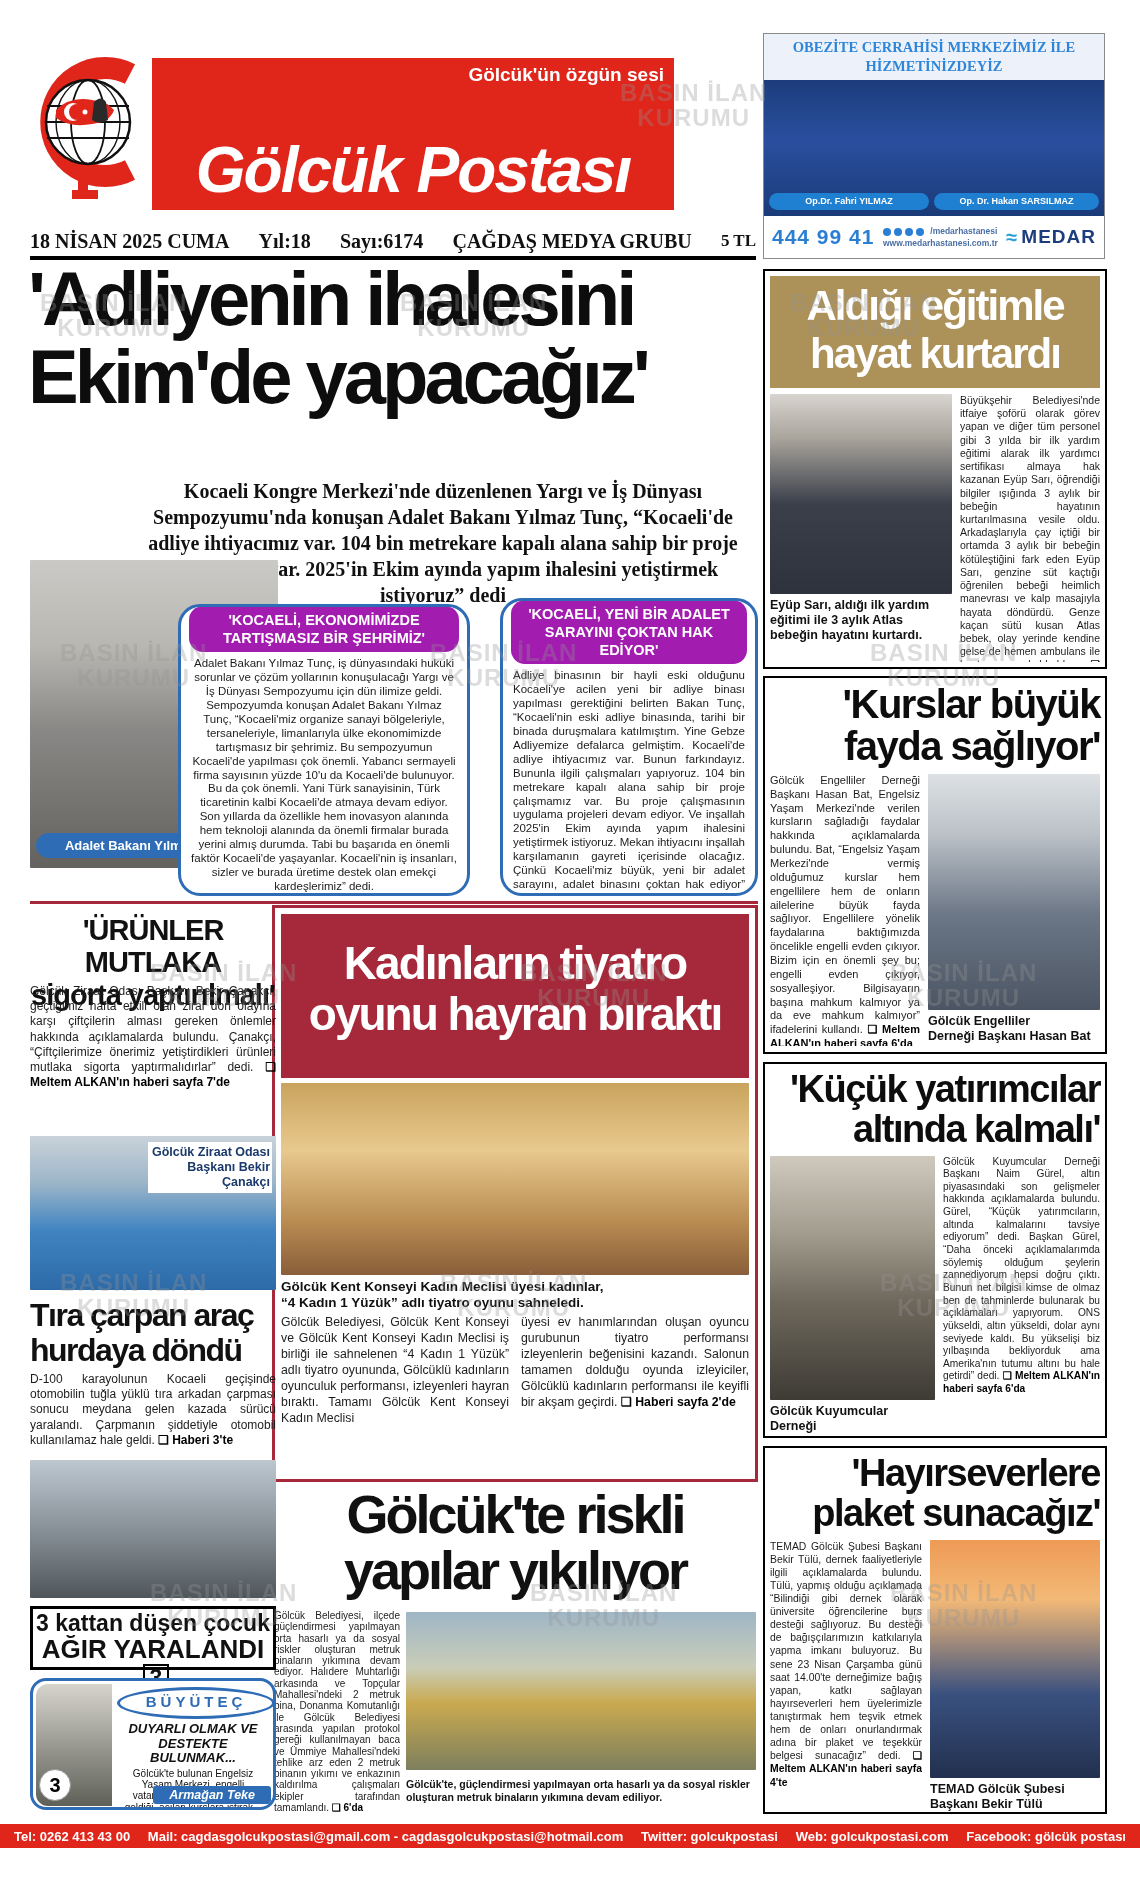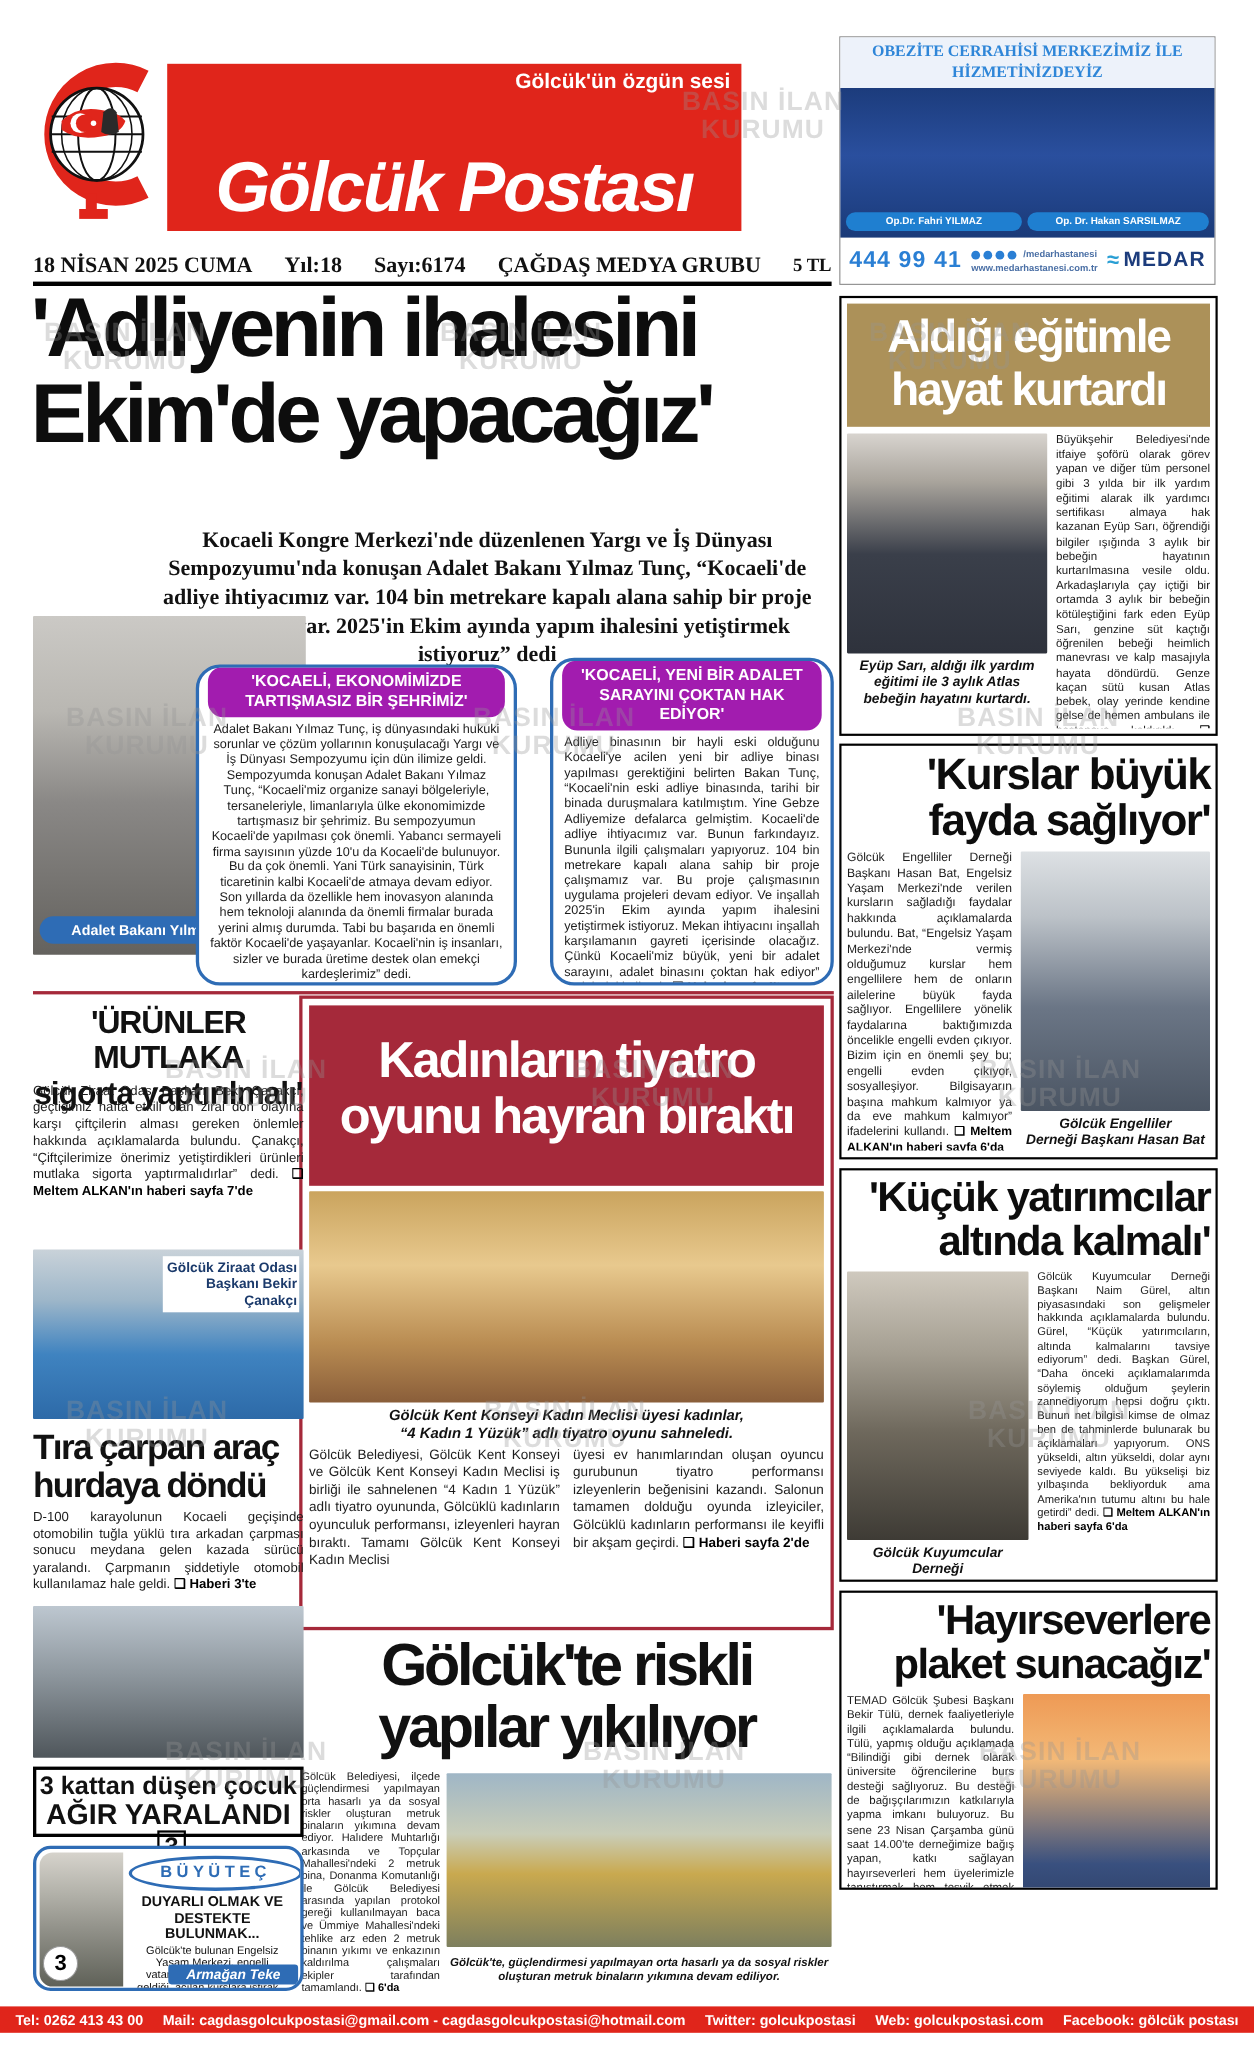--- a/index.html
+++ b/index.html
@@ -50,21 +50,21 @@
   .qbody{font-size:11.5px;line-height:1.21;color:#1c1c1c;padding:1px 10px;}
   .more{font-weight:bold;color:#000;}
   
   .rbox{position:absolute;left:763px;width:344px;border:2px solid #000;background:#fff;
       padding:5px;box-sizing:border-box;overflow:hidden;}
   .gold-banner{background:#ac9159;color:#fff;font-weight:bold;font-size:42px;letter-spacing:-2px;
       text-align:center;line-height:1.14;height:112px;box-sizing:border-box;padding-top:6px;}
   .rhdl{font-weight:bold;text-align:right;letter-spacing:-1.5px;line-height:1.06;color:#0d0d0d;}
   .row{display:flex;gap:8px;margin-top:6px;}
   .btxt{font-size:10.8px;line-height:1.26;text-align:justify;color:#1c1c1c;overflow:hidden;}
-  .cap{font-weight:bold;text-align:center;line-height:1.2;font-size:12.5px;margin-top:4px;font-style:italic;}
+  .cap{font-weight:bold;text-align:left;line-height:1.2;font-size:12.5px;margin-top:4px;}
   
   .theatre{position:absolute;left:272px;top:905px;width:486px;height:577px;border:3.5px solid #a5293a;
       box-sizing:border-box;padding:6px;overflow:hidden;background:#fff;}
   .th-head{height:164px;background:#a5293a;color:#fff;font-weight:bold;font-size:46px;letter-spacing:-2px;
       text-align:center;line-height:1.1;padding-top:24px;box-sizing:border-box;}
   .th-cols{display:flex;gap:12px;margin-top:4px;}
   .th-cols>div{flex:1;font-size:12.3px;line-height:1.3;text-align:justify;color:#1c1c1c;}
   
   .footer{position:absolute;left:0;top:1824px;width:1140px;height:24px;background:#e0251b;color:#fff;
       display:flex;align-items:center;justify-content:space-between;padding:0 14px;box-sizing:border-box;
@@ -73,21 +73,21 @@
       border-radius:13px;color:#fff;font-weight:bold;font-size:13px;text-align:center;}
   .ovl-cap{position:absolute;top:6px;right:4px;width:120px;background:#fff;padding:3px 2px;
       font-weight:bold;font-size:12.5px;line-height:1.2;text-align:right;color:#1b3a6b;}
   .fallen{position:absolute;left:30px;top:1606px;width:246px;height:64px;border:3.5px solid #000;
       box-sizing:border-box;text-align:center;font-weight:bold;padding-top:2px;}
   .pagebox{display:inline-block;border:2.5px solid #000;padding:0 5px;margin-left:6px;font-size:23px;line-height:1.05;}
   .buyutec{position:absolute;left:30px;top:1678px;width:246px;height:132px;border:3.5px solid #2e6cb5;
       border-radius:16px;box-sizing:border-box;overflow:hidden;background:#fff;}
   .oval{width:152px;height:26px;margin:2px auto 0;border:3px solid #2e6cb5;border-radius:50%;
       text-align:center;font-weight:bold;font-size:15px;letter-spacing:4px;color:#2e6cb5;line-height:24px;}
-  .b-sub{font-weight:bold;font-size:13px;text-align:center;line-height:1.12;margin-top:3px;}
+  .b-sub{font-style:italic;font-weight:bold;font-size:13px;text-align:center;line-height:1.12;margin-top:3px;}
   .b-sub span{display:block;}
   .b-txt{font-size:10px;line-height:1.14;text-align:center;margin-top:2px;padding:0 2px;}
   .b-author{position:absolute;right:2px;bottom:3px;background:#2e6cb5;color:#fff;font-style:italic;
       font-weight:bold;font-size:12.5px;padding:2px 16px;border-radius:3px;}
   .circle3{position:absolute;left:6px;bottom:6px;width:30px;height:30px;border-radius:50%;background:#fff;
       border:1px solid #999;text-align:center;font-weight:bold;font-size:20px;line-height:30px;color:#000;}
   .divider{position:absolute;left:30px;top:901px;width:728px;height:3px;background:#a5293a;}
 </style>
 </head>
 <body>
@@ -268,21 +268,21 @@
           <span style="display:block">Gölcük Kuyumcular Derneği</span>
           <span style="display:block">Başkanı Naim Gürel</span>
         </div>
       </div>
       <div class="btxt" style="flex:1;font-size:10.2px;line-height:1.24;height:284px">
         <span>Gölcük Kuyumcular Derneği Başkanı Naim Gürel, altın piyasasındaki son gelişmeler hakkında açıklamalarda bulundu. Gürel, “Küçük yatırımcıların, altında kalmalarını tavsiye ediyorum” dedi. Başkan Gürel, “Daha önceki açıklamalarımda söylemiş olduğum şeylerin zannediyorum hepsi doğru çıktı. Bunun net bilgisi kimse de olmaz ben de tahminlerde bulunarak bu açıklamaları yapıyorum. ONS yükseldi, altın yükseldi, dolar aynı seviyede kaldı. Bu yükselişi biz yılbaşında bekliyorduk ama Amerika'nın tutumu altını bu hale getirdi” dedi. </span><span class="more">❑ Meltem ALKAN'ın haberi sayfa 6'da</span>
       </div>
     </div>
   </div>
 
-  <div class="rbox" style="top:1446px;height:272px">
+  <div class="rbox" style="top:1446px;height:368px">
     <div class="rhdl hdl" style="font-size:38px">
       <span>'Hayırseverlere</span>
       <span>plaket sunacağız'</span>
     </div>
     <div class="row">
       <div class="btxt" style="width:152px;font-size:10.4px;height:272px">
         <span>TEMAD Gölcük Şubesi Başkanı Bekir Tülü, dernek faaliyetleriyle ilgili açıklamalarda bulundu. Tülü, yapmış olduğu açıklamada “Bilindiği gibi dernek olarak üniversite öğrencilerine burs desteği sağlıyoruz. Bu desteği de bağışçılarımızın katkılarıyla yapma imkanı buluyoruz. Bu sene 23 Nisan Çarşamba günü saat 14.00'te derneğimize bağış yapan, katkı sağlayan hayırseverleri hem üyelerimizle tanıştırmak hem teşvik etmek hem de onları onurlandırmak adına bir plaket ve teşekkür belgesi sunacağız” dedi. </span><span class="more">❑ Meltem ALKAN'ın haberi sayfa 4'te</span>
       </div>
       <div style="flex:1">
         <div class="photo" style="height:238px;background:linear-gradient(180deg,#ee9a55 0%,#f3b977 25%,#39507f 65%,#22304f 100%)"></div>

